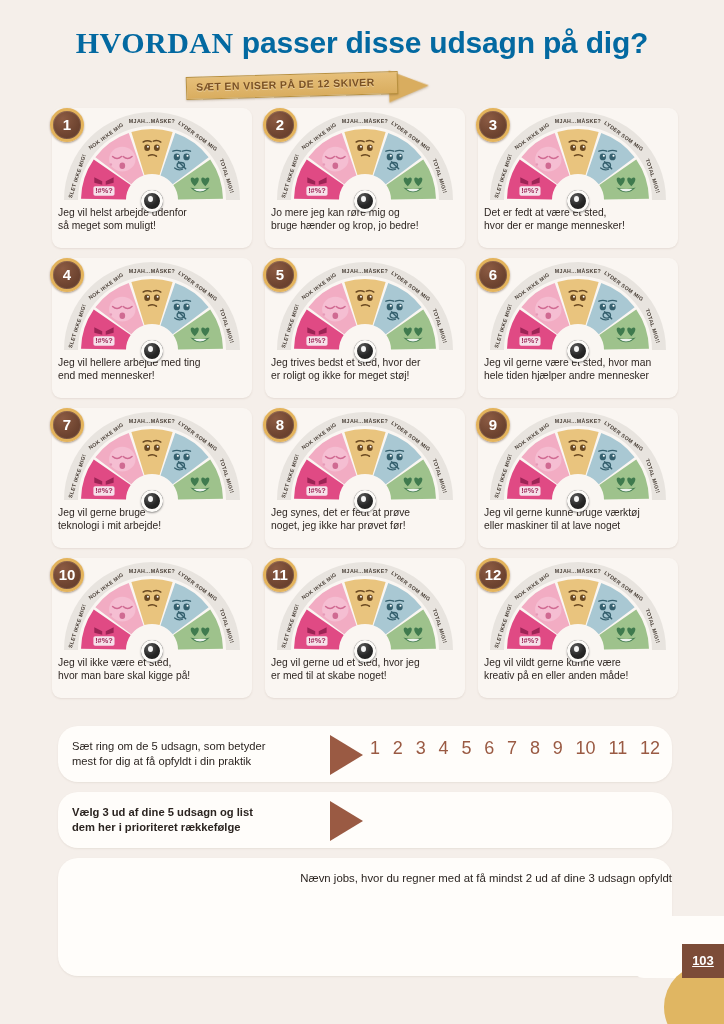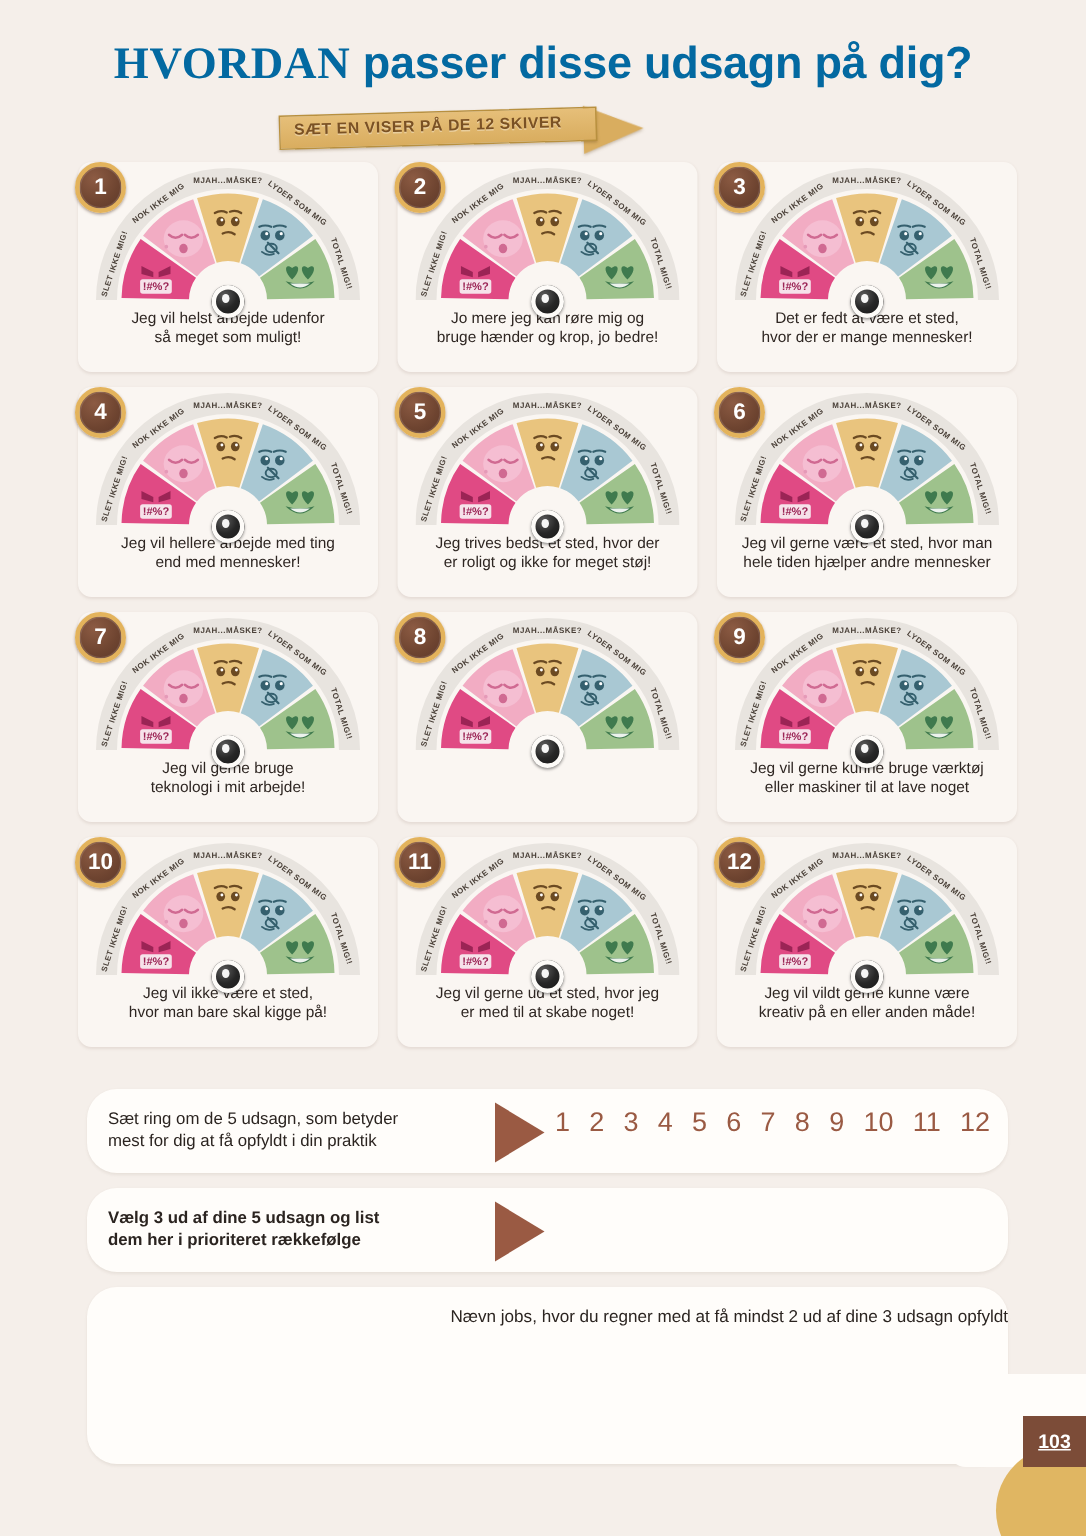--- a/index.html
+++ b/index.html
@@ -164,21 +164,20 @@
     line-height: 28px;
     text-align: center;
     z-index: 9;
   }
 
   .dial-caption {
     position: absolute;
     left: 6px;
     right: 6px;
     top: 98px;
-    text-align: center;
     font-size: 10.3px;
     line-height: 13px;
     color: #2e2622;
   }
 
   
   .ringlabel {
     position: absolute;
     left: 0;
     top: 0;
@@ -715,20 +714,21 @@
             </g>
             <path d="M 146.23078318703784 47.37764298536837 A 71 71 0 0 1 158.98691556063676 86.63698158962198 L 113.99520851516274 87.50086649760804 A 26 26 0 0 0 109.32394877271808 73.12420729041659 Z" fill="#9ec28c"></path>
             <g>
               <path d="M 130.74835407290524 74.34824178406514 C 124.36835407290525 68.22344178406514 126.40995407290524 63.119441784065145 130.74835407290524 66.69224178406515 C 135.08675407290525 63.119441784065145 137.12835407290524 68.22344178406514 130.74835407290524 74.34824178406514 Z" fill="#3f7a4e"></path>
               <path d="M 141.30835407290525 74.34824178406514 C 134.92835407290525 68.22344178406514 136.96995407290524 63.119441784065145 141.30835407290525 66.69224178406515 C 145.64675407290525 63.119441784065145 147.68835407290524 68.22344178406514 141.30835407290525 74.34824178406514 Z" fill="#3f7a4e"></path>
               <path d="M 126.34835407290524 75.47464178406514 q 9.68 9.68 19.36 0 q -9.68 3.08 -19.36 0 Z" fill="#3f7a4e"></path>
               <path d="M 129.42835407290525 76.97064178406515 q 6.6 5.28 13.2 0" fill="#ffffff" opacity="0.9"></path>
             </g>
           </svg><div class="ringlabel" style="left: 12.8665px; top: 63.5877px; transform: translate(0px, -50%) rotate(288deg) translate(-50%, 0px); transform-origin: 0px 50%; margin-left: 0px;">SLET IKKE MIG!</div><div class="ringlabel" style="left: 41.565px; top: 24.0877px; transform: translate(0px, -50%) rotate(324deg) translate(-50%, 0px); transform-origin: 0px 50%; margin-left: 0px;">NOK IKKE MIG</div><div class="ringlabel" style="left: 88px; top: 9px; transform: translate(0px, -50%) rotate(360deg) translate(-50%, 0px); transform-origin: 0px 50%; margin-left: 0px;">MJAH...MÅSKE?</div><div class="ringlabel" style="left: 134.435px; top: 24.0877px; transform: translate(0px, -50%) rotate(396deg) translate(-50%, 0px); transform-origin: 0px 50%; margin-left: 0px;">LYDER SOM MIG</div><div class="ringlabel" style="left: 163.133px; top: 63.5877px; transform: translate(0px, -50%) rotate(432deg) translate(-50%, 0px); transform-origin: 0px 50%; margin-left: 0px;">TOTAL MIG!!</div><div class="hub"></div></div>
         <div class="dial-number">8</div>
+        <div class="dial-caption">Jeg synes, det er fedt at prøve<br>noget, jeg ikke har prøvet før!</div>
       </div>
       <div class="dial-card" style="left: 426px; top: 300px;">
         <div class="dial-wrap"><svg width="176" height="92" viewBox="0 0 176 92">
             <path d="M 0 88.00000000000001 A 88 88 0 0 1 176 87.99999999999997 L 162 87.99999999999999 A 74 74 0 0 0 14 88.00000000000001 Z" fill="#e8e4df"></path>
             <path d="M 17.013084439363254 86.63698158962204 A 71 71 0 0 1 29.76921681296217 47.37764298536836 L 66.67605122728192 73.12420729041658 A 26 26 0 0 0 62.00479148483725 87.50086649760807 Z" fill="#e04a84"></path>
             <g>
               <path d="M 28.53164592709475 69.75464178406514 q 0 -9*0.88 13 -9 q 13 0 13 9 q 0 9 -13 9 q -13 0 -13 -9 z" fill="#c7306c" opacity="0"></path>
               <path d="M 30.29164592709475 65.35464178406514 L 38.21164592709475 69.31464178406515 L 38.21164592709475 72.83464178406514 L 30.29164592709475 70.63464178406514 Z" fill="#9b2455"></path>
               <path d="M 49.65164592709475 65.35464178406514 L 41.731645927094746 69.31464178406515 L 41.731645927094746 72.83464178406514 L 49.65164592709475 70.63464178406514 Z" fill="#9b2455"></path>
               <rect x="29.411645927094746" y="74.15464178406515" width="21.12" height="9.68" rx="1.76" fill="#f6e2ea"></rect>

